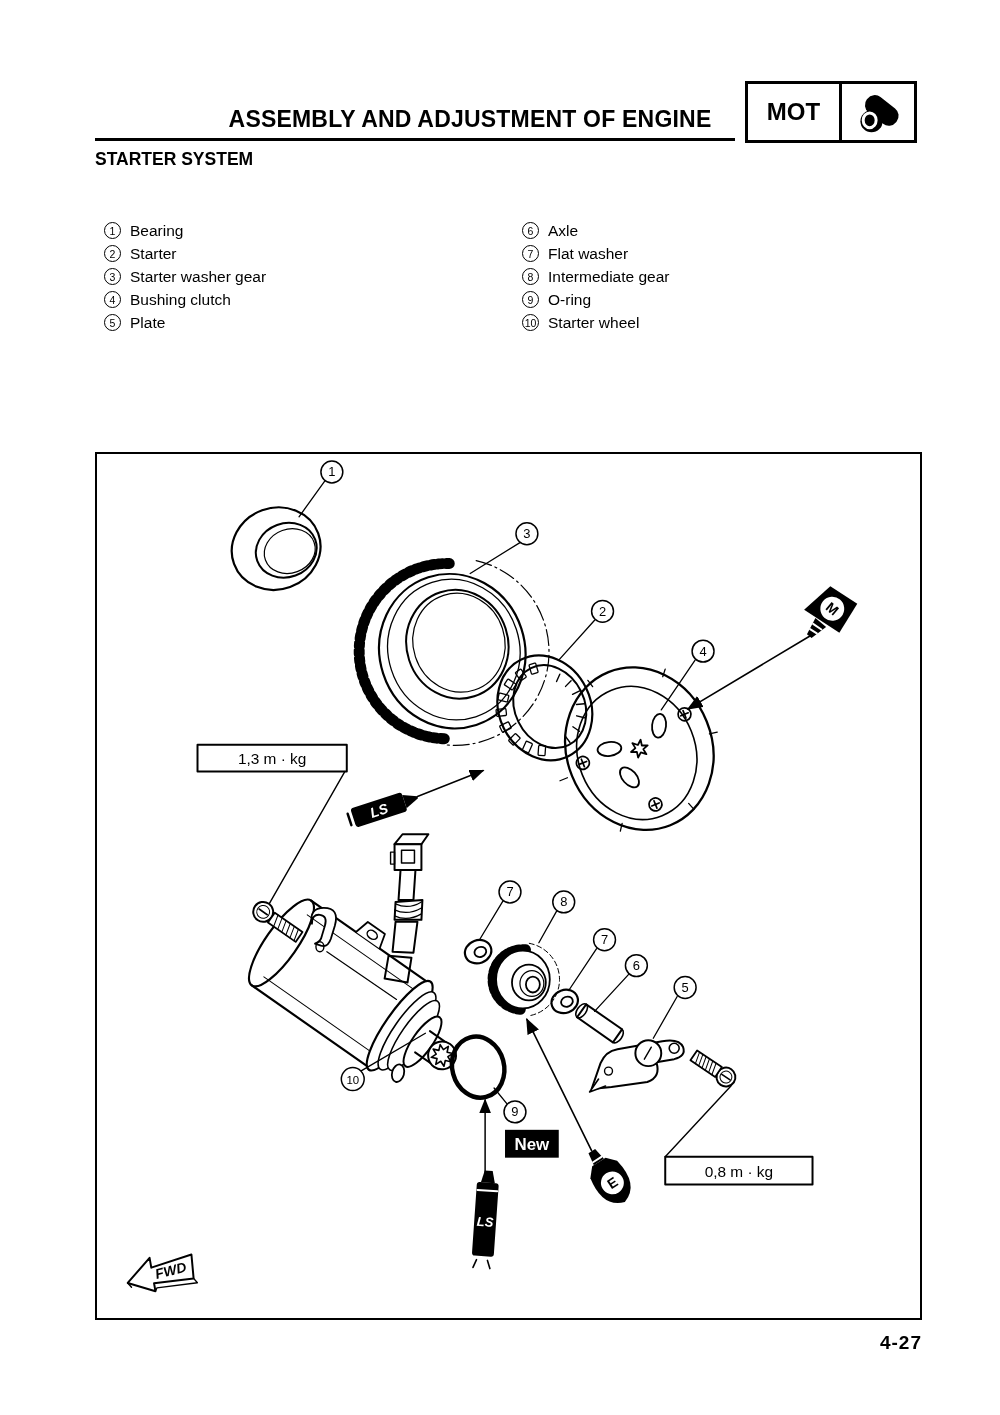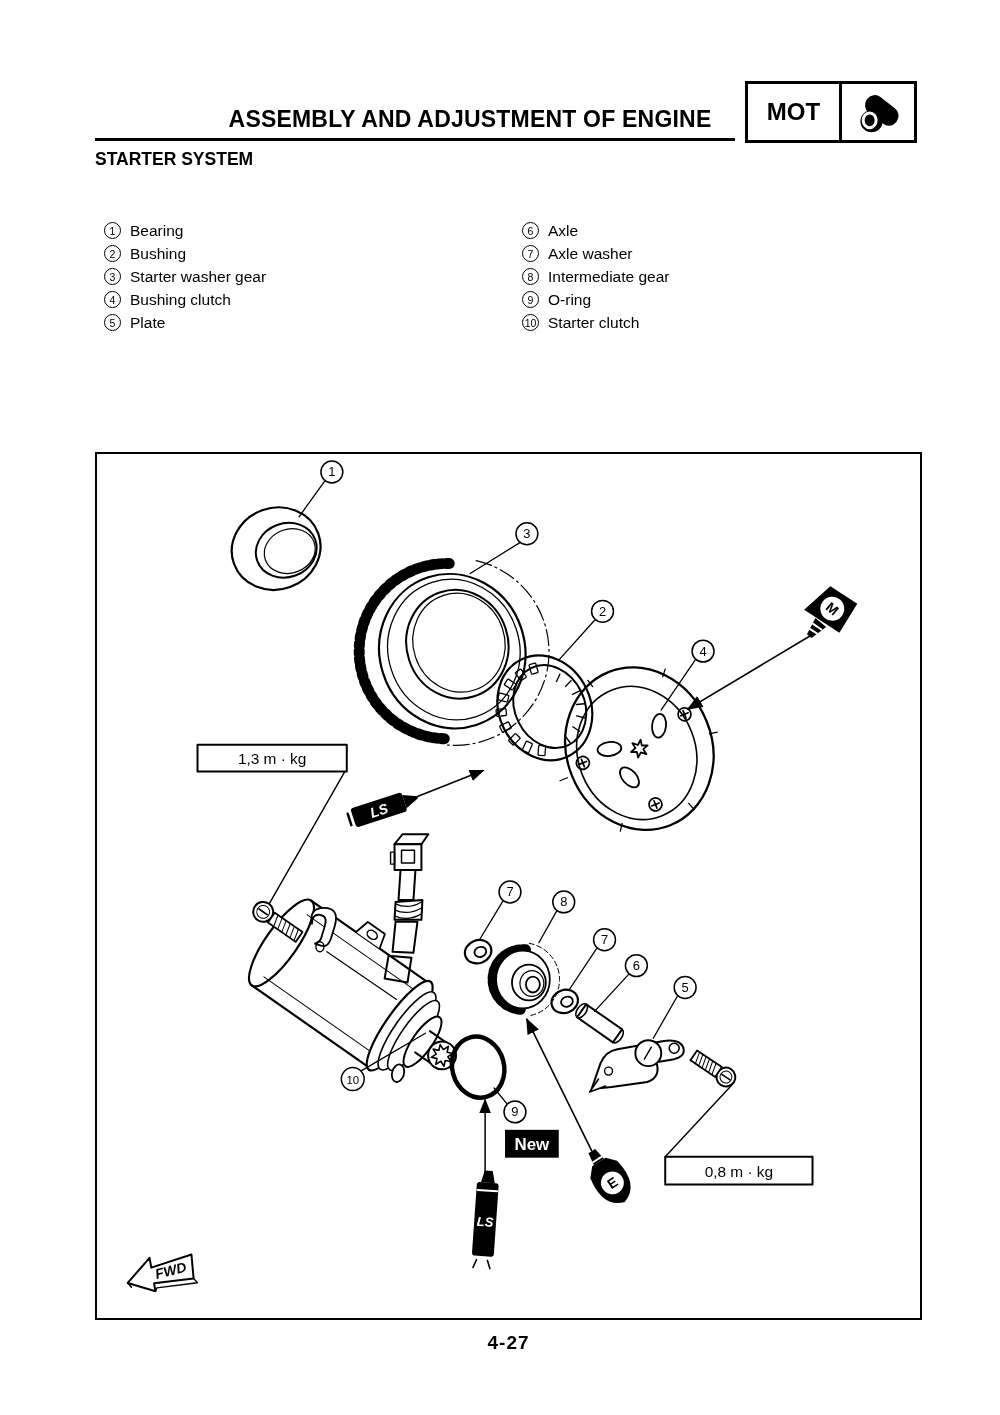--- a/index.html
+++ b/index.html
@@ -20,21 +20,21 @@
   .plist.left{left:104px;} .plist.right{left:522px;}
   .prow{display:flex;align-items:center;height:23px;font-size:15.5px;}
   .cnum{display:inline-flex;width:17px;height:17px;border:1.3px solid #000;border-radius:50%;
         align-items:center;justify-content:center;font-size:10.5px;margin-right:9px;flex:none;
         box-sizing:border-box;}
   
   .diagram{position:absolute;left:95px;top:452px;width:827px;height:868px;
            border:2px solid #000;box-sizing:border-box;}
   .diagram svg{position:absolute;left:0;top:0;width:100%;height:100%;}
   svg *{vector-effect:none;}
-  .footer{position:absolute;left:95px;top:1332px;width:827px;text-align:center;
+  .footer{position:absolute;left:95px;top:1332px;width:827px;text-align:right;
           font-size:19px;font-weight:bold;letter-spacing:1px;}
   text{font-family:"Liberation Sans",sans-serif;}
 </style>
 </head>
 <body>
 
 <div class="page">
 
   <div class="title">ASSEMBLY AND ADJUSTMENT OF ENGINE</div>
   <div class="title-rule"></div>
@@ -52,21 +52,21 @@
   </div>
   <div class="section">STARTER SYSTEM</div>
 
   <div class="plist left">
     <div class="prow">
         <span class="cnum">1</span>
         <span>Bearing</span>
       </div>
     <div class="prow">
         <span class="cnum">2</span>
-        <span>Bushing</span>
+        <span>Starter</span>
       </div>
     <div class="prow">
         <span class="cnum">3</span>
         <span>Starter washer gear</span>
       </div>
     <div class="prow">
         <span class="cnum">4</span>
         <span>Bushing clutch</span>
       </div>
     <div class="prow">
@@ -74,33 +74,33 @@
         <span>Plate</span>
       </div>
   </div>
   <div class="plist right">
     <div class="prow">
         <span class="cnum">6</span>
         <span>Axle</span>
       </div>
     <div class="prow">
         <span class="cnum">7</span>
-        <span>Axle washer</span>
+        <span>Flat washer</span>
       </div>
     <div class="prow">
         <span class="cnum">8</span>
         <span>Intermediate gear</span>
       </div>
     <div class="prow">
         <span class="cnum">9</span>
         <span>O-ring</span>
       </div>
     <div class="prow">
         <span class="cnum">10</span>
-        <span>Starter clutch</span>
+        <span>Starter wheel</span>
       </div>
   </div>
 
   <div class="diagram">
   <svg viewBox="0 0 827 868" fill="none" stroke="#000" stroke-linecap="round" stroke-linejoin="round">
     <defs>
       <marker id="arr" markerWidth="12" markerHeight="10" refX="9" refY="4" orient="auto">
         <path d="M0,0 L10,4 L0,8 Z" fill="#000" stroke="none"></path>
       </marker>
     </defs>

